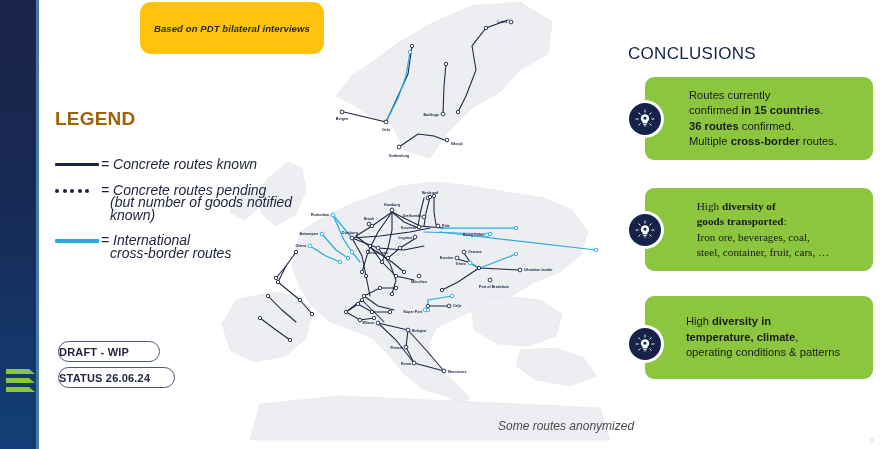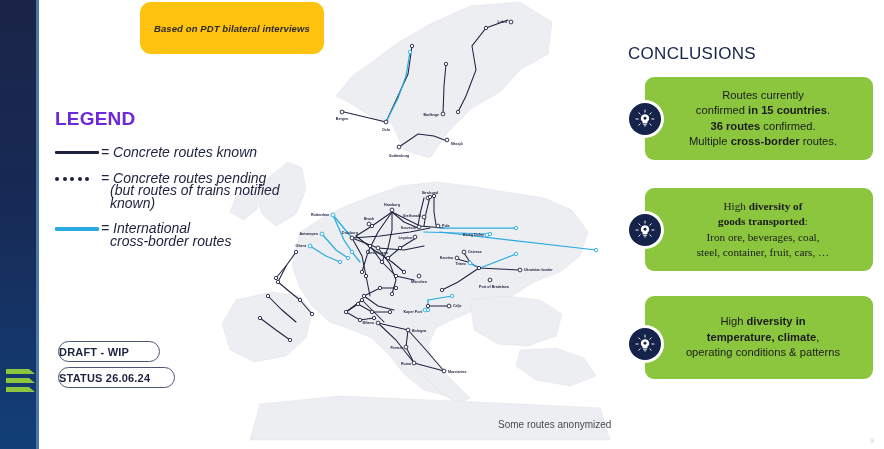--- a/index.html
+++ b/index.html
@@ -17,45 +17,45 @@
             display:flex;align-items:center;justify-content:center;
             background:#FFC20E;border-radius:11px;color:#2b2b2b;
             font-size:9.5px;font-style:italic;font-weight:600;letter-spacing:.1px;white-space:nowrap;}
 
   
   .map{position:absolute;left:36px;top:0;width:610px;height:449px;}
   .map svg{display:block;}
 
   
   .legend{position:absolute;left:55px;top:108px;width:255px;}
-  .legend-title{font-size:19px;font-weight:700;color:#6d28d9;letter-spacing:.2px;margin-bottom:16px;}
+  .legend-title{font-size:19px;font-weight:700;color:#a16207;letter-spacing:.2px;margin-bottom:28px;}
   .legend-row{display:flex;align-items:flex-start;margin-bottom:13px;}
   .legend-swatch{width:46px;flex:0 0 46px;margin-top:5px;display:flex;align-items:center;}
   .sw-solid{width:44px;height:3px;background:#1d2240;border-radius:1px;}
   .sw-dotted{width:44px;height:4px;display:flex;gap:3.5px;align-items:center;}
   .sw-dotted i{width:4px;height:4px;background:#1d2240;border-radius:50%;display:block;}
   .sw-cyan{width:44px;height:3.5px;background:#29ABE2;border-radius:1px;}
   .legend-text{font-size:14px;font-style:italic;color:#1d2240;line-height:12.5px;font-weight:400;}
   .legend-text .sub{display:block;padding-left:9px;}
 
   
   .pill-oval{position:absolute;display:flex;align-items:center;justify-content:flex-start;
              border:1.3px solid #4a5570;border-radius:14px;background:#ffffff;
              color:#1d2240;font-size:11px;font-weight:600;letter-spacing:.2px;}
   #draft-pill{left:58px;top:341px;width:100px;height:19px;}
   #status-pill{left:58px;top:367px;width:115px;height:19px;}
 
   
-  .footnote{position:absolute;left:498px;top:419px;font-size:10px;color:#4b4b4b;}
+  .footnote{position:absolute;left:498px;top:419px;font-size:12px;font-style:italic;color:#4b4b4b;}
   .pagenum{position:absolute;right:10px;bottom:5px;font-size:7px;color:#d0d0d0;}
 
   
   .concl-title{position:absolute;left:628px;top:44px;font-size:17px;font-weight:400;color:#15234b;letter-spacing:.3px;}
   .card{position:absolute;left:645px;width:228px;border-radius:9px;background:#8CC63E;
-        display:flex;align-items:center;justify-content:center;text-align:center;
+        display:flex;align-items:center;justify-content:center;text-align:left;
         color:#1b1b1b;font-size:11.2px;line-height:15.5px;padding:0 10px 0 18px;box-sizing:border-box;}
   #card-1{top:77px;height:83px;}
   #card-2{top:188px;height:83px;font-family:Liberation Serif, serif;}
   #card-3{top:296px;height:83px;}
   .card b{font-weight:700;}
   .badge{position:absolute;width:32px;height:32px;border-radius:50%;background:#15234b;
          display:flex;align-items:center;justify-content:center;box-shadow:0 0 0 3px #fff;}
   #badge-1{left:629px;top:103px;}
   #badge-2{left:629px;top:214px;}
   #badge-3{left:629px;top:328px;}
@@ -307,21 +307,21 @@
         <span class="sw-dotted">
             <i></i>
             <i></i>
             <i></i>
             <i></i>
             <i></i>
           </span>
       </span>
       <span class="legend-text">
         <span>= Concrete routes pending</span>
-        <span class="sub">(but routes of trains notified known)</span>
+        <span class="sub">(but number of goods notified known)</span>
       </span>
     </div>
 
     <div class="legend-row">
       <span class="legend-swatch">
           <i class="sw-cyan"></i>
         </span>
       <span class="legend-text">
         <span>= International</span>
         <span class="sub">cross-border routes</span>

